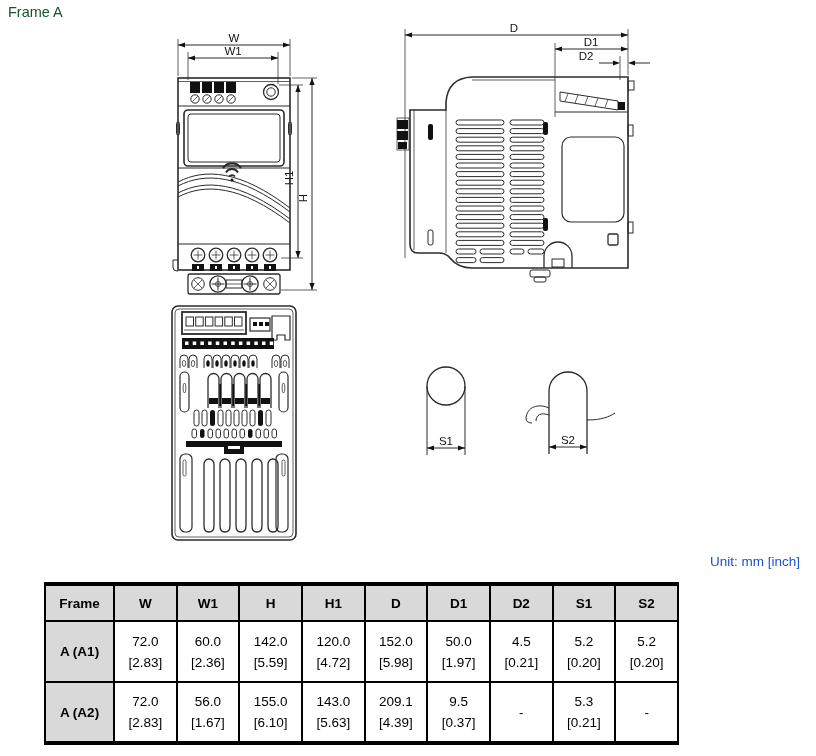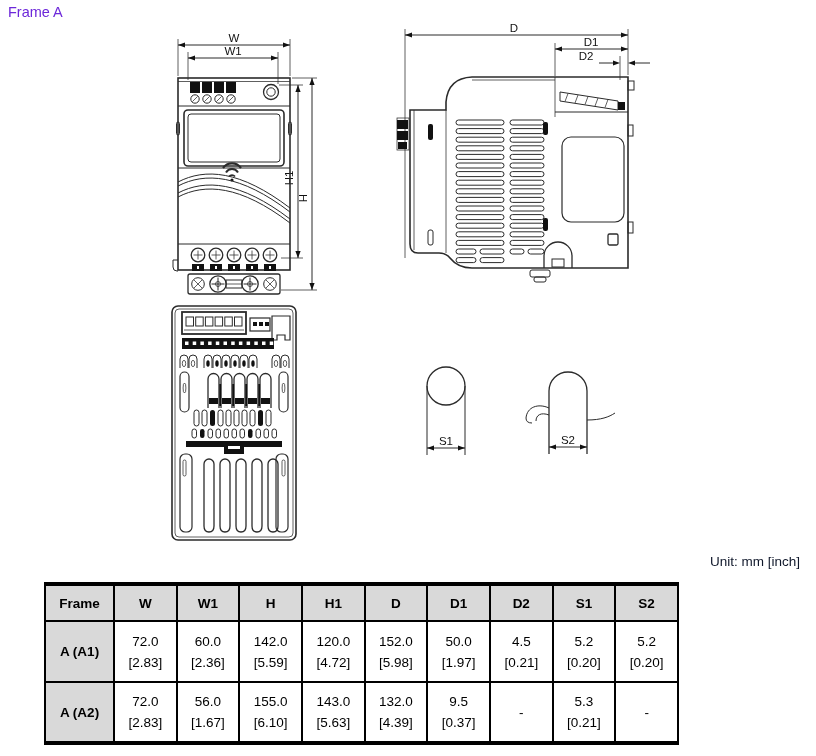--- a/index.html
+++ b/index.html
@@ -1,19 +1,19 @@
 <!DOCTYPE html>
 <html><head>
 <meta charset="utf-8">
 <style>
   html,body{margin:0;padding:0;background:#fff;}
   .page{position:relative;width:816px;height:756px;background:#fff;overflow:hidden;
         font-family:"Liberation Sans",sans-serif;color:#000;}
-  .title{position:absolute;left:8px;top:4px;font-size:14.5px;color:#6d28d9;}
-  .unit-note{position:absolute;top:554px;right:16px;font-size:13.5px;color:#0f172a;}
+  .title{position:absolute;left:8px;top:4px;font-size:14.5px;color:#14532d;}
+  .unit-note{position:absolute;top:554px;right:16px;font-size:13.5px;color:#1d4ed8;}
   svg{position:absolute;overflow:visible;}
   svg text{font-family:"Liberation Sans",sans-serif;font-size:11.5px;fill:#111;}
   .ln{fill:none;stroke:#2b2b2b;}
   .thin{stroke-width:0.75;}
   .s1{stroke-width:1;}
   .s12{stroke-width:1.2;}
   .s13{stroke-width:1.3;}
   .s16{stroke-width:1.6;}
   .blk{fill:#111;stroke:none;}
   .arrow{fill:#111;stroke:none;}
@@ -448,21 +448,21 @@
           </td>
         <td>
             <span class="mm">155.0</span>
             <span class="in">[6.10]</span>
           </td>
         <td>
             <span class="mm">143.0</span>
             <span class="in">[5.63]</span>
           </td>
         <td>
-            <span class="mm">132.0</span>
+            <span class="mm">209.1</span>
             <span class="in">[4.39]</span>
           </td>
         <td>
             <span class="mm">9.5</span>
             <span class="in">[0.37]</span>
           </td>
         <td>
             <span class="mm">-</span>
             <span class="in"></span>
           </td>

